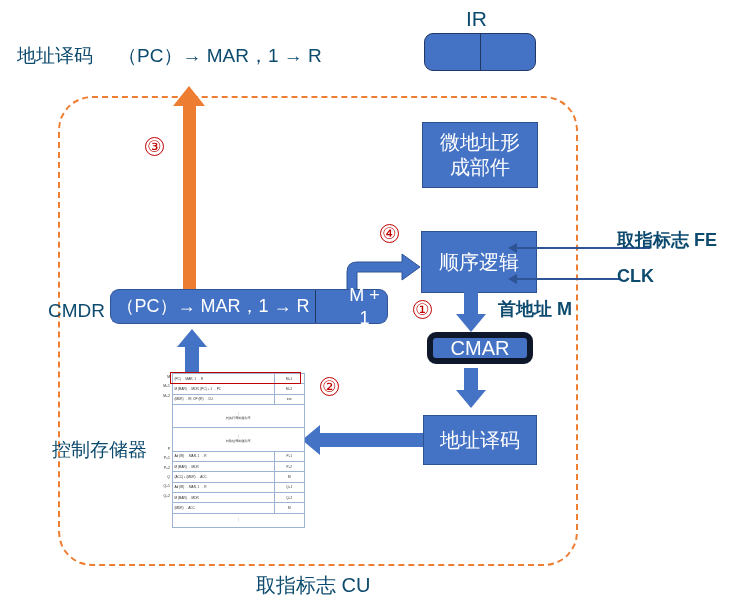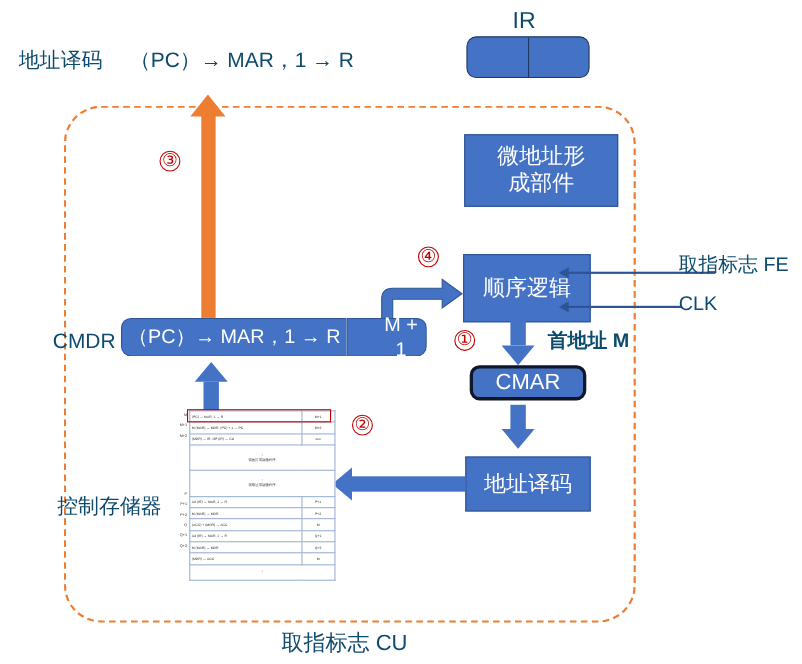--- a/index.html
+++ b/index.html
@@ -23,40 +23,40 @@
   
   .txt {
     position: absolute;
     white-space: nowrap;
     color: #0c4a6e;
     line-height: 1;
   }
   .t-ir      { font-size: 21px; }
   .t-sig     { font-size: 19px; }
   .t-cmdr    { font-size: 19px; }
-  .t-side    { font-size: 18px; }
+  .t-side    { font-size: 18px; font-weight: bold; }
   .t-cs      { font-size: 19px; }
   .t-cu      { font-size: 20px; }
   .t-first   { font-size: 18px; font-weight: bold; }
 
   
   .bluebox {
     position: absolute;
     background: #4472c4;
     color: #ffffff;
     display: flex;
     align-items: center;
     justify-content: center;
     text-align: center;
     box-sizing: border-box;
     font-size: 20px;
     line-height: 1.25;
   }
   .bluebox.sq   { border: 1px solid #2e528f; }
-  .bluebox.rnd  { border-radius: 9px; border: 3px solid #0f172a; }
+  .bluebox.rnd  { border-radius: 9px; border: 6px solid #0f172a; }
 
   
   #ir-box { border-radius: 9px; border: 1px solid #1f3864; }
   #ir-divider {
     position: absolute;
     width: 1px;
     background: #1f3864;
   }
 
   
@@ -200,21 +200,21 @@
   <div id="ir-box" class="bluebox abs" style="left:424px; top:33px; width:112px; height:38px;"></div>
   <div id="ir-divider" style="left:480px; top:34px; height:36px;"></div>
 
   <div class="txt t-sig" style="left:17px; top:46px;">地址译码</div>
   <div class="txt t-sig" style="left:118px; top:46px;">（PC）→ MAR，1 → R</div>
 
   <div id="arrow-orange-head" style="left:173px; top:86px;"></div>
   <div id="arrow-orange-shaft" style="left:183px; top:104px; width:13px; height:185px;"></div>
   <div class="circnum" style="left:145px; top:137px;">③</div>
 
-  <div class="bluebox sq" style="left:422px; top:122px; width:140px; height:66px; font-size:20px;">
+  <div class="bluebox sq" style="left:422px; top:122px; width:116px; height:66px; font-size:20px;">
     <span style="display:block;">
       <span>微地址形</span><br>
       <span>成部件</span>
     </span>
   </div>
 
   <div class="bluebox sq" style="left:421px; top:231px; width:116px; height:62px; font-size:20px;">顺序逻辑</div>
 
   <div class="circnum" style="left:380px; top:224px;">④</div>
 
@@ -245,21 +245,21 @@
   <div class="bluebox rnd" style="left:427px; top:332px; width:106px; height:32px; font-size:20px;">CMAR</div>
 
   <div class="b-shaft" style="left:464px; top:368px; width:14px; height:22px;"></div>
   <div class="b-head-down" style="left:456px; top:390px;"></div>
 
   <div class="bluebox sq" style="left:423px; top:415px; width:114px; height:50px; font-size:20px;">地址译码</div>
 
   <div class="b-shaft" style="left:320px; top:433px; width:103px; height:14px;"></div>
   <div class="b-head-left" style="left:302px; top:425px;"></div>
 
-  <div class="txt t-cs" style="left:52px; top:451px;">控制存储器</div>
+  <div class="txt t-cs" style="left:52px; top:440px;">控制存储器</div>
 
   <div class="circnum" style="left:320px; top:377px;">②</div>
 
   <div class="rowlabels" id="cs-rowlabels">
       <div>M</div>
       <div>M+1</div>
       <div>M+2</div>
       <div class="tall"></div>
       <div class="tall"></div>
       <div>P</div>

